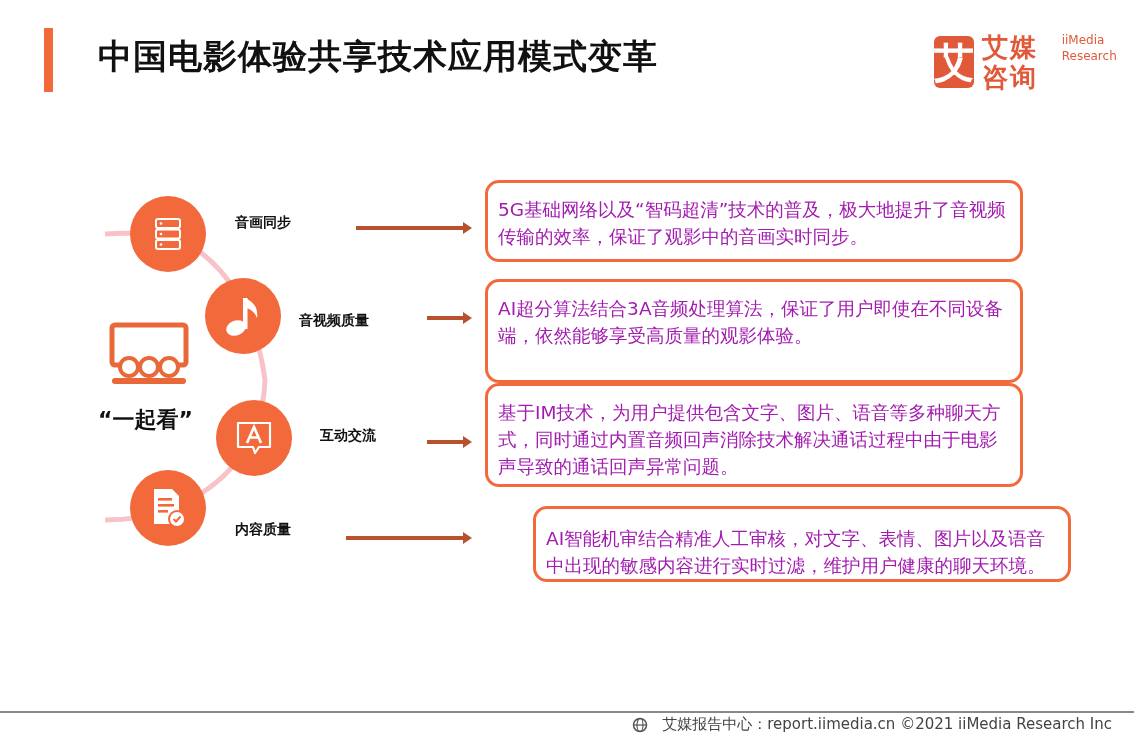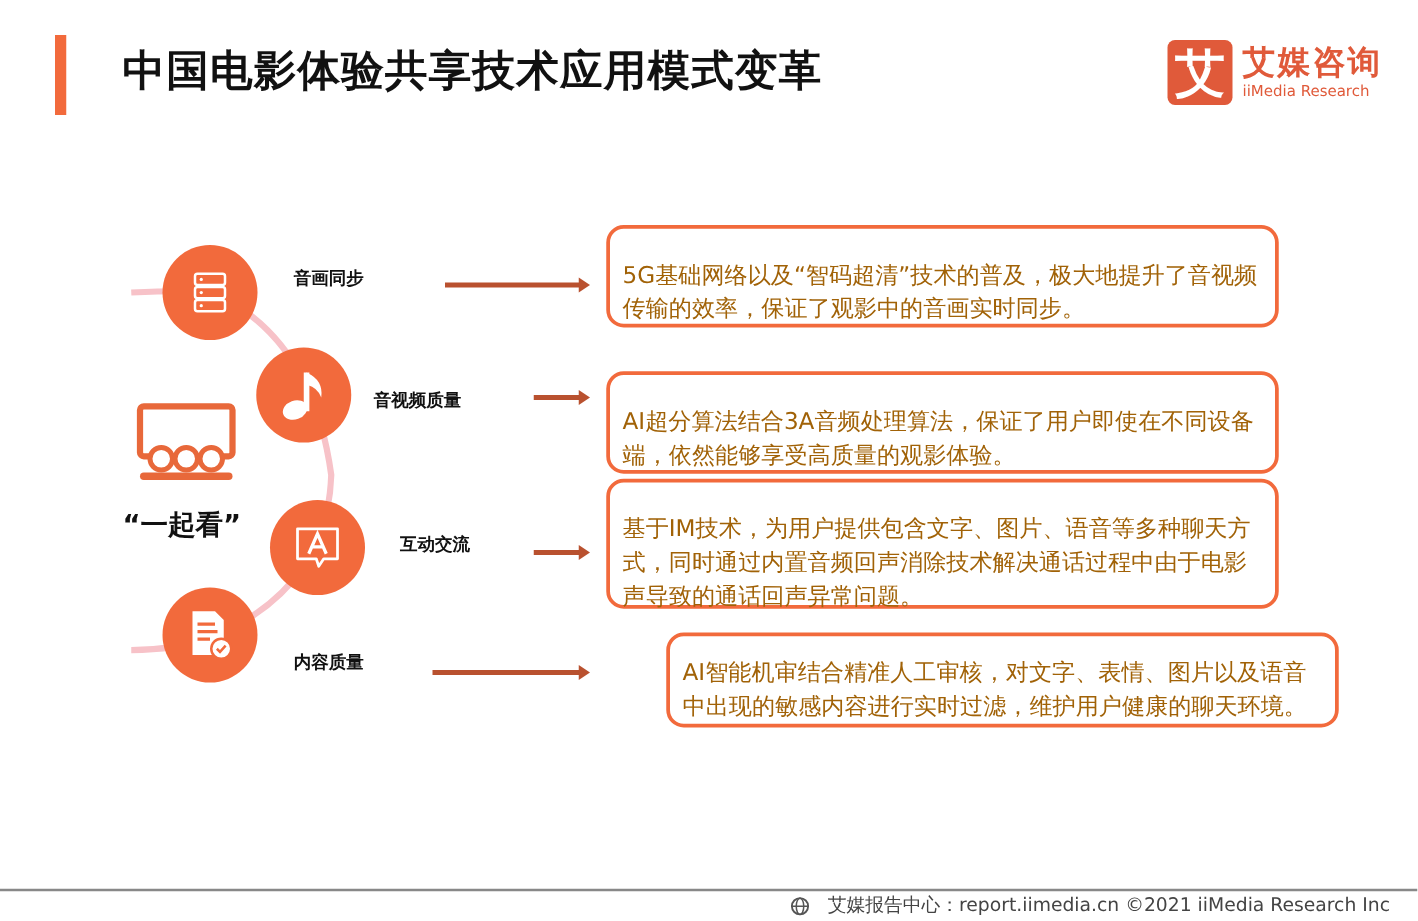--- a/index.html
+++ b/index.html
@@ -3,32 +3,32 @@
 <meta charset="utf-8">
 <style>
   html, body { margin:0; padding:0; }
   body { width:1134px; height:737px; background:#ffffff; position:relative; overflow:hidden;
          font-family:"DejaVu Sans","Liberation Sans",sans-serif; color:#111; }
   .title-bar { position:absolute; left:44px; top:28px; width:9px; height:64px; background:#f26a3c; }
   .page-title { position:absolute; left:70px; top:34px; font-size:34px; font-weight:bold; letter-spacing:1px; color:#111;margin-left:28px; }
   .logo { position:absolute; left:934px; top:32px; display:flex; align-items:center; }
   .logo-box { width:52px; height:52px; background:#e05a3a; border-radius:6px; color:#fff; font-size:40px; font-weight:bold;
               display:flex; align-items:center; justify-content:center; }
-  .logo-text { margin-left:8px; display:flex; flex-direction:column; }
+  .logo-text { margin-left:8px; display:flex; flex-direction:row; }
   .logo-cn { font-size:26px; font-weight:bold; color:#e05a3a; letter-spacing:2px; line-height:30px; }
   .logo-en { font-size:12px; color:#e05a3a; line-height:16px; }
   svg.arc { position:absolute; left:0; top:0; }
   .node { position:absolute; width:76px; height:76px; border-radius:50%; background:#f26a3c; display:flex; align-items:center; justify-content:center; }
   .cinema { position:absolute; left:108px; top:322px; }
   .watch-label { position:absolute; left:98px; top:405px; font-size:22px; font-weight:bold; }
   .cat { position:absolute; font-size:14px; font-weight:bold; color:#111; }
   .arrow { position:absolute; height:4px; background:#b9512f; }
   .arrow::after { content:""; position:absolute; right:-8px; top:-4px; border-left:9px solid #b9512f; border-top:6px solid transparent; border-bottom:6px solid transparent; }
   .box { position:absolute; left:485px; width:538px; border:3px solid #f26a3c; border-radius:14px; box-sizing:border-box;
-         padding:24px 10px; font-size:18.5px; line-height:27px; color:#a16207; background:#fff; }
+         padding:13px 10px; font-size:18.5px; line-height:27px; color:#a21caf; background:#fff; }
   .footer-line { position:absolute; left:0; top:711px; width:1134px; height:2px; background:#888; }
   .footer { position:absolute; right:22px; top:715px; font-size:15px; color:#444; display:flex; align-items:center; gap:14px; }
 </style>
 </head>
 <body>
 
 <div class="title-bar"></div>
 <div class="page-title">中国电影体验共享技术应用模式变革</div>
 
 <div class="logo">
@@ -94,21 +94,21 @@
 <div class="cat" style="left:299px;top:312px;">音视频质量</div>
 <div class="arrow" style="left:427px;top:316px;width:37px;"></div>
 
 <div class="cat" style="left:320px;top:427px;">互动交流</div>
 <div class="arrow" style="left:427px;top:440px;width:37px;"></div>
 
 <div class="cat" style="left:235px;top:521px;">内容质量</div>
 <div class="arrow" style="left:346px;top:536px;width:118px;"></div>
 
 <div class="box" style="top:180px;height:82px;">5G基础网络以及“智码超清”技术的普及，极大地提升了音视频传输的效率，保证了观影中的音画实时同步。</div>
-<div class="box" style="top:297px;height:82px;">AI超分算法结合3A音频处理算法，保证了用户即使在不同设备端，依然能够享受高质量的观影体验。</div>
+<div class="box" style="top:279px;height:104px;">AI超分算法结合3A音频处理算法，保证了用户即使在不同设备端，依然能够享受高质量的观影体验。</div>
 <div class="box" style="top:383px;height:104px;">基于IM技术，为用户提供包含文字、图片、语音等多种聊天方式，同时通过内置音频回声消除技术解决通话过程中由于电影声导致的通话回声异常问题。</div>
 <div class="box" style="top:506px;height:76px;padding-top:16px;margin-left:48px;">AI智能机审结合精准人工审核，对文字、表情、图片以及语音中出现的敏感内容进行实时过滤，维护用户健康的聊天环境。</div>
 
 <div class="footer-line"></div>
 <div class="footer">
   <svg width="16" height="16" viewBox="0 0 16 16">
     <circle cx="8" cy="8" r="6.5" fill="none" stroke="#555" stroke-width="1.5"></circle>
     <ellipse cx="8" cy="8" rx="3" ry="6.5" fill="none" stroke="#555" stroke-width="1.2"></ellipse>
     <line x1="1.5" y1="8" x2="14.5" y2="8" stroke="#555" stroke-width="1.2"></line>
   </svg>

